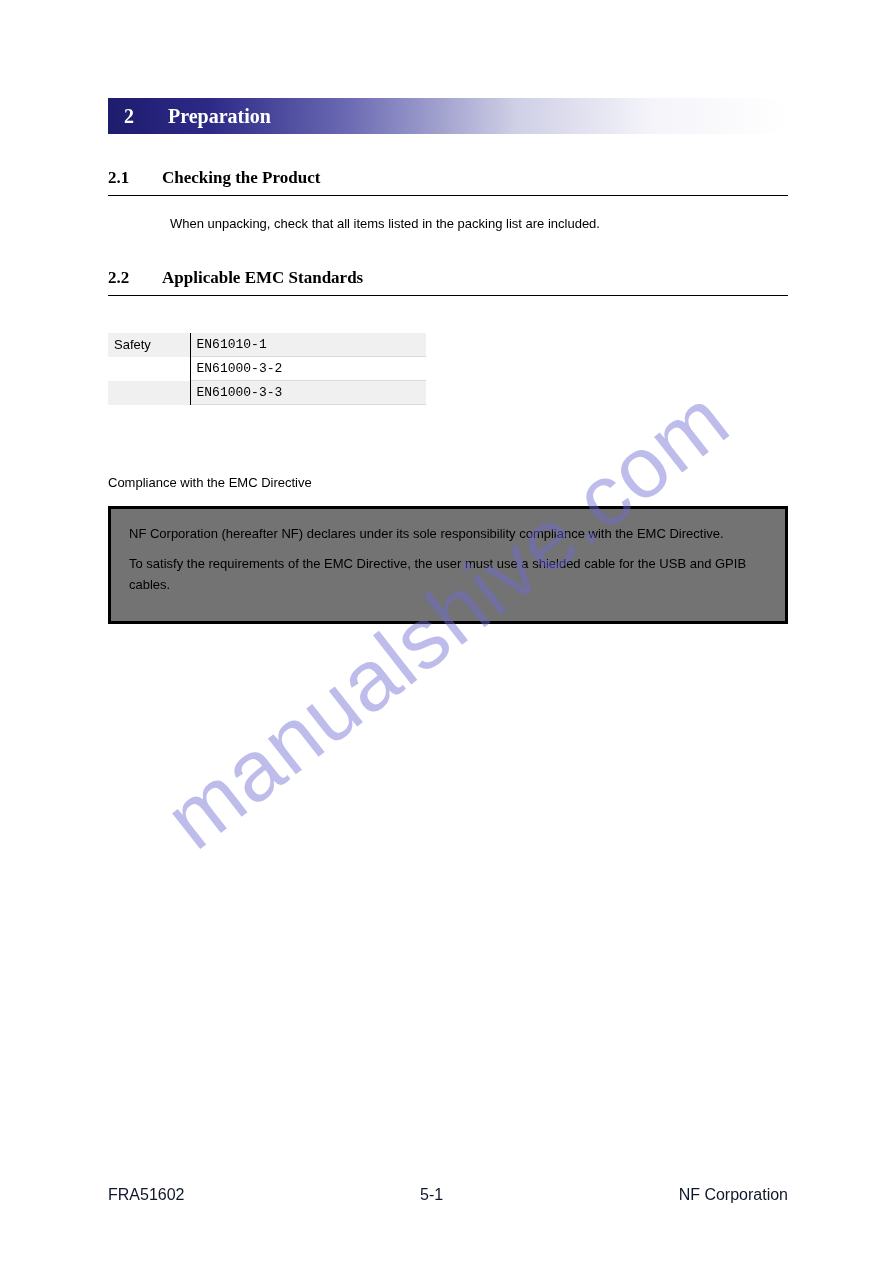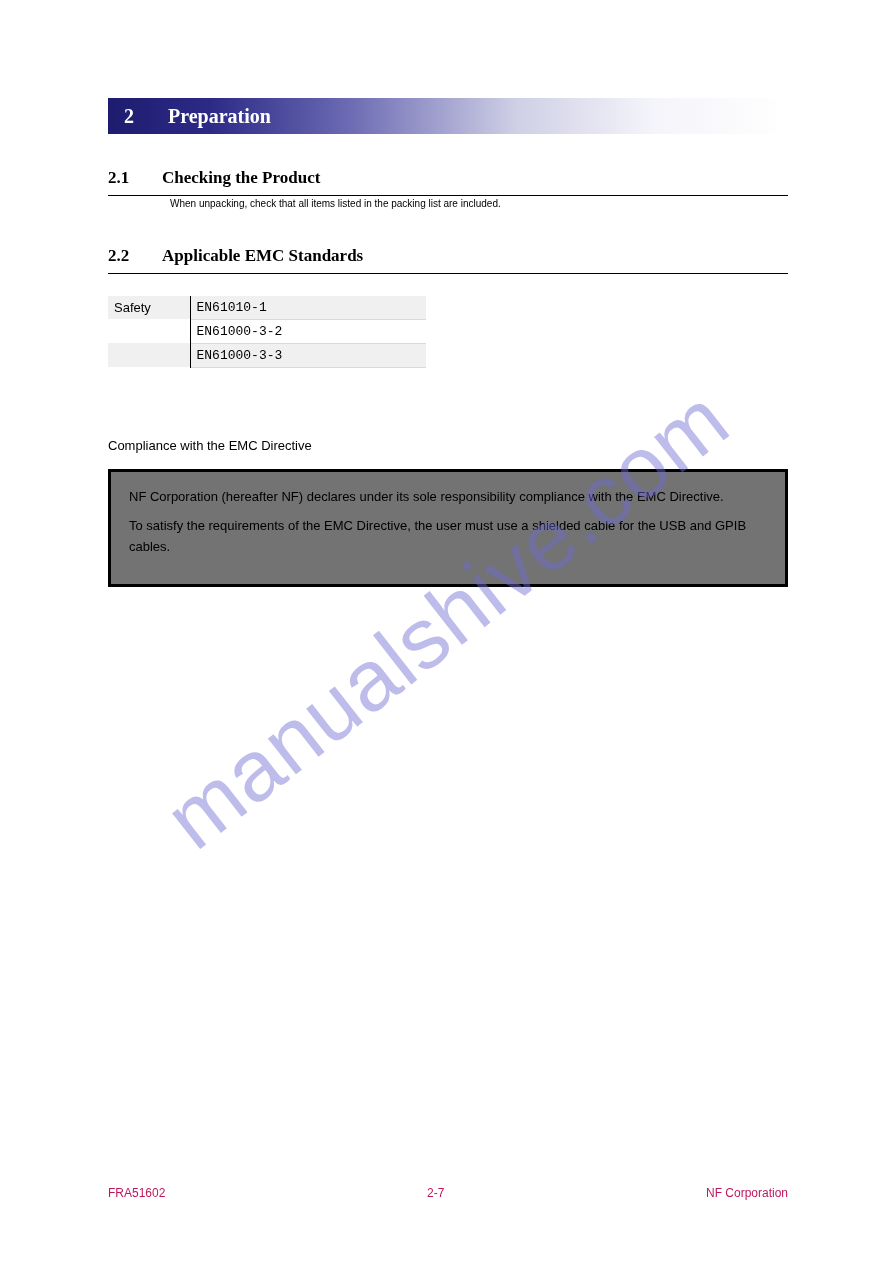--- a/index.html
+++ b/index.html
@@ -7,36 +7,36 @@
     .page { position: relative; width: 893px; height: 1263px; padding: 98px 105px 60px 108px; }
     
     .banner { height: 36px; background: linear-gradient(to right, #1e1c6e 0%, #2c2a86 15%, #6a69b2 35%, #cfcfe6 60%, #f4f4fa 80%, #ffffff 100%); display: flex; align-items: center; font-family: "Times New Roman", Times, serif; font-size: 20px; font-weight: bold; }
     .banner .num { color: #fff; padding-left: 16px; min-width: 56px; }
     .banner .title { color: #fff; padding-left: 4px; }
     
     .sec { margin-top: 34px; }
     .sec-title { font-family: "Times New Roman", Times, serif; font-size: 17px; font-weight: bold; display: flex; gap: 10px; align-items: baseline; }
     .sec-title .sn { min-width: 44px; }
     .sec-rule { border: 0; border-top: 1.5px solid #000; margin-top: 7px; }
-    .sec-body { font-size: 10px; line-height: 1.55; }
+    .sec-body { margin-top: 18px; font-size: 13px; line-height: 1.55; }
     .sec-body .indent { margin-left: 62px; }
     
-    .tbl { margin-top: 22px; width: 318px; border-collapse: collapse; font-size: 13px; }
+    .tbl { margin-top: 37px; width: 318px; border-collapse: collapse; font-size: 13px; }
     .tbl td { padding: 4px 10px 4px 6px; }
     .tbl td:first-child { width: 82px; border-right: 1.5px solid #000; }
     .tbl tr:nth-child(odd) td { background: #f0f0f0; }
     .tbl td:nth-child(2) { border-bottom: 1px solid #d9d9d9; font-family: Liberation Mono, monospace; }
     .tbl tr:last-child td:nth-child(2) { border-bottom: 1px solid #d9d9d9; }
     
     .compliance { margin-top: 70px; }
     .compliance-lead { font-size: 13px; margin-bottom: 16px; }
     .box { border: 3px solid #000; background: #737373; padding: 14px 18px 18px; font-size: 13px; line-height: 1.65; }
     .box p { margin-bottom: 8px; }
     
-    .footer { position: absolute; top: 1186px; left: 108px; right: 105px; display: flex; justify-content: space-between; font-size: 12px; color: #be185d; }
+    .footer { position: absolute; top: 1186px; left: 108px; right: 105px; display: flex; justify-content: space-between; font-size: 16px; color: #0f172a; }
     .footer .mid { text-align: center; flex: 1; }
     
     .watermark { pointer-events: none; position: absolute; left: 50%; top: 49%; transform: translate(-50%, -50%) rotate(-38deg); font-family: Arial, sans-serif; font-size: 86px; font-weight: 400; color: rgba(108, 107, 209, 0.45); white-space: nowrap; letter-spacing: 1px; }
   </style>
 </head>
 <body>
 <div class="page">
 
   <div class="banner">
     <span class="num">2</span>
@@ -82,18 +82,18 @@
       <p class="compliance-lead">Compliance with the EMC Directive</p>
       <div class="box">
         <p>NF Corporation (hereafter NF) declares under its sole responsibility compliance with the EMC Directive.</p>
         <p>To satisfy the requirements of the EMC Directive, the user must use a shielded cable for the USB and GPIB cables.</p>
       </div>
     </div>
   </div>
 
   <div class="footer">
     <span>FRA51602</span>
-    <span class="mid">2-7</span>
+    <span class="mid">5-1</span>
     <span>NF Corporation</span>
   </div>
 
   <div class="watermark">manualshive.com</div>
 </div>
 
 </body></html>

